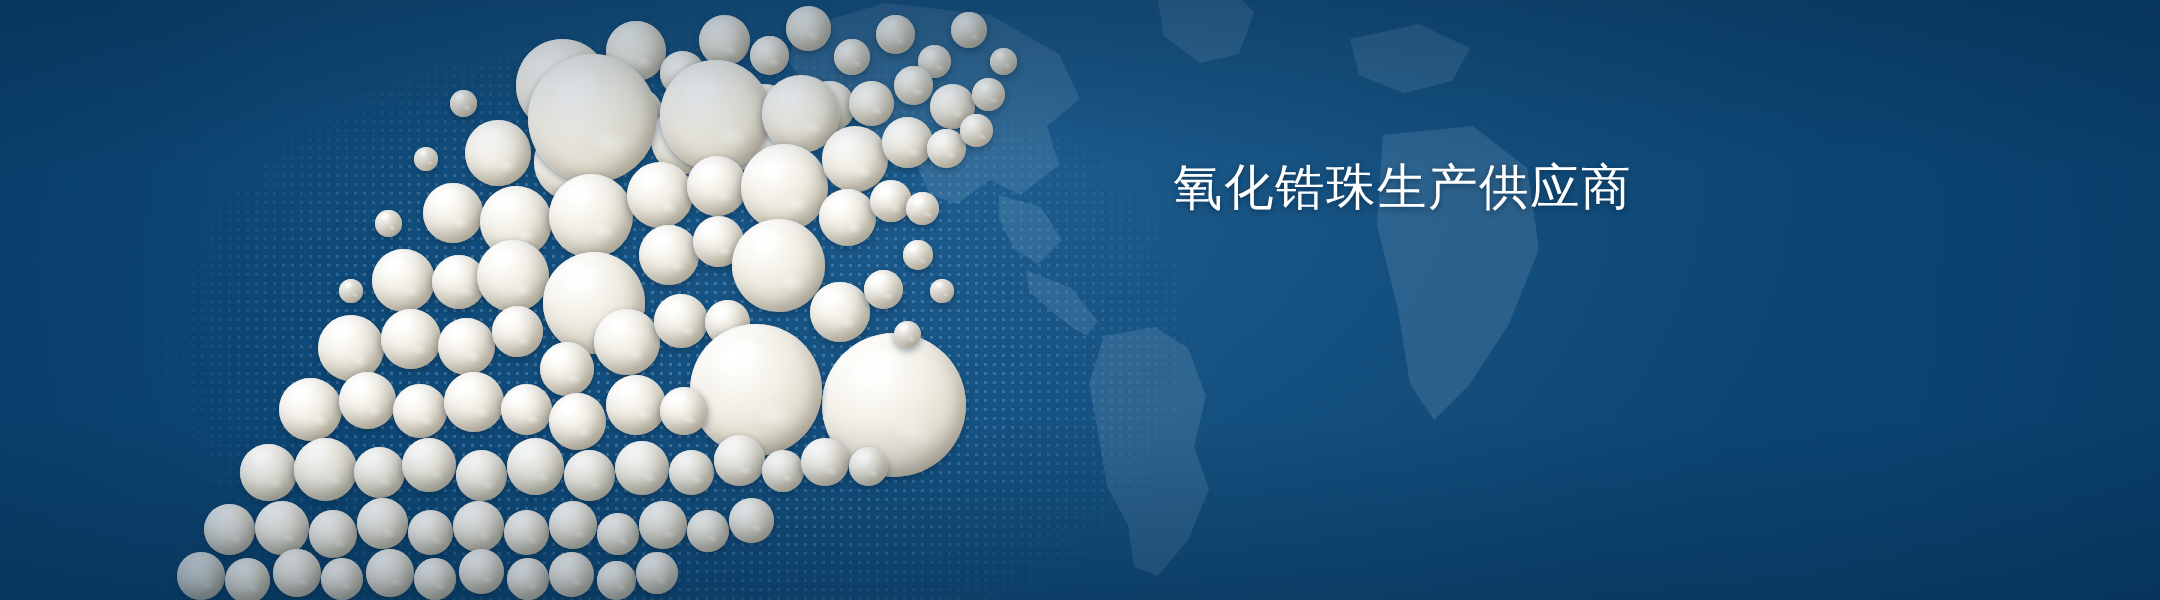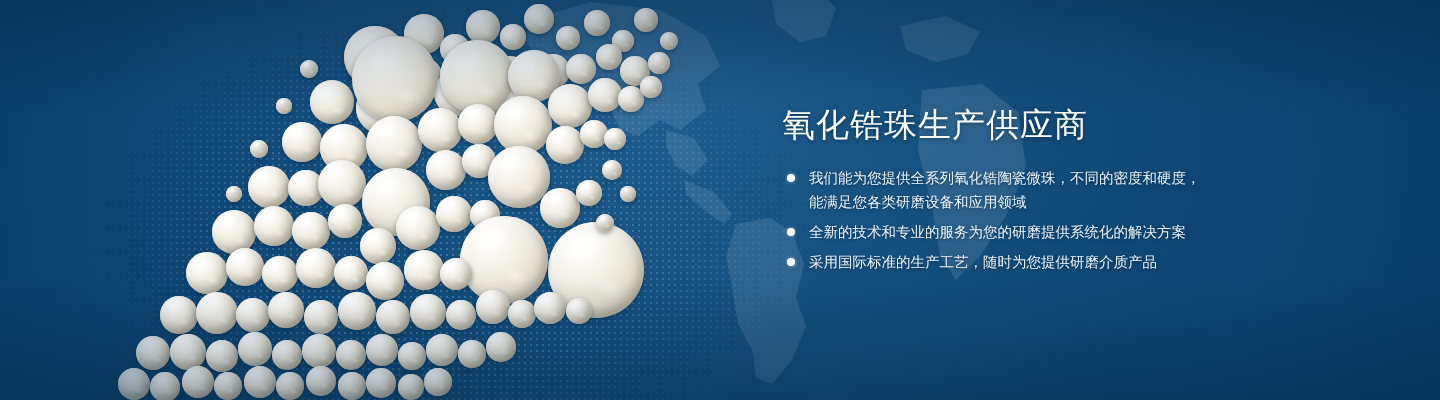--- a/index.html
+++ b/index.html
@@ -315,34 +315,15 @@
   </div>
 
   <div class="bead-fade"></div>
   <div class="bg-vignette"></div>
   <div class="bg-topfade"></div>
 
   <div class="copy">
 
     <h1 class="headline">氧化锆珠生产供应商</h1>
 
-    <ul class="bullets">
-
-      <li class="bullet">
-        <span class="dot"></span>
-        <span class="bullet-line">我们能为您提供全系列氧化锆陶瓷微珠，不同的密度和硬度，</span>
-        <span class="bullet-line">能满足您各类研磨设备和应用领域</span>
-      </li>
-
-      <li class="bullet">
-        <span class="dot"></span>
-        <span class="bullet-line">全新的技术和专业的服务为您的研磨提供系统化的解决方案</span>
-      </li>
-
-      <li class="bullet">
-        <span class="dot"></span>
-        <span class="bullet-line">采用国际标准的生产工艺，随时为您提供研磨介质产品</span>
-      </li>
-
-    </ul>
   </div>
 
 </div>
 
 </body></html>

